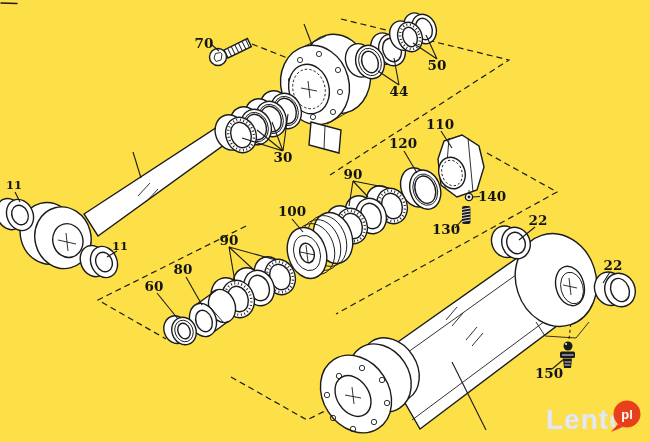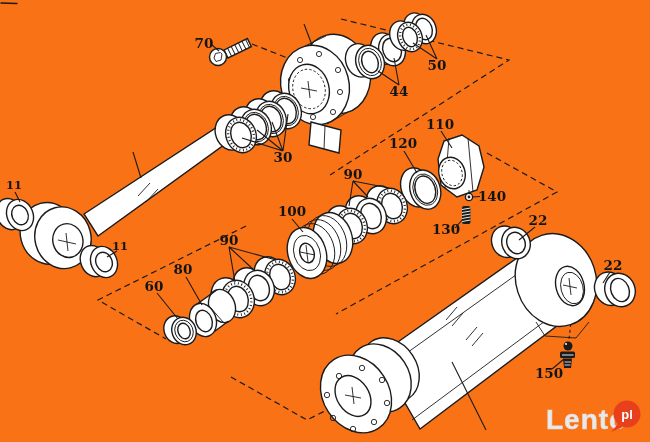--- a/index.html
+++ b/index.html
@@ -1,16 +1,16 @@
 <!DOCTYPE html>
 <html><head>
 <meta charset="utf-8">
 <style>
   html,body{margin:0;padding:0;background:#ffffff;}
-  .stage{position:relative;width:650px;height:442px;background:#f97316;overflow:hidden;}
+  .stage{position:relative;width:650px;height:442px;background:#fde047;overflow:hidden;}
   svg{display:block;}
   .ln{stroke:#1b1b1b;fill:none;stroke-width:1.4;stroke-linecap:round;}
   .fw{fill:#ffffff;stroke:#1b1b1b;stroke-width:1.4;}
   .thin{stroke:#1b1b1b;fill:none;stroke-width:0.9;}
   .lead{stroke:#1b1b1b;fill:none;stroke-width:1.1;}
   .dash{stroke:#1b1b1b;fill:none;stroke-width:1.2;stroke-dasharray:6 4;}
   .dash2{stroke:#1b1b1b;fill:none;stroke-width:1.1;stroke-dasharray:3 3;}
   .thr{stroke:#1b1b1b;fill:none;stroke-width:0.9;stroke-dasharray:2.5 2;}
   .stip{stroke:#1b1b1b;fill:none;stroke-width:2.4;stroke-dasharray:0.9 2.6;}
   .lbl{font-family:"DejaVu Serif",serif;font-weight:bold;font-size:13.5px;fill:#141414;text-anchor:middle;}

